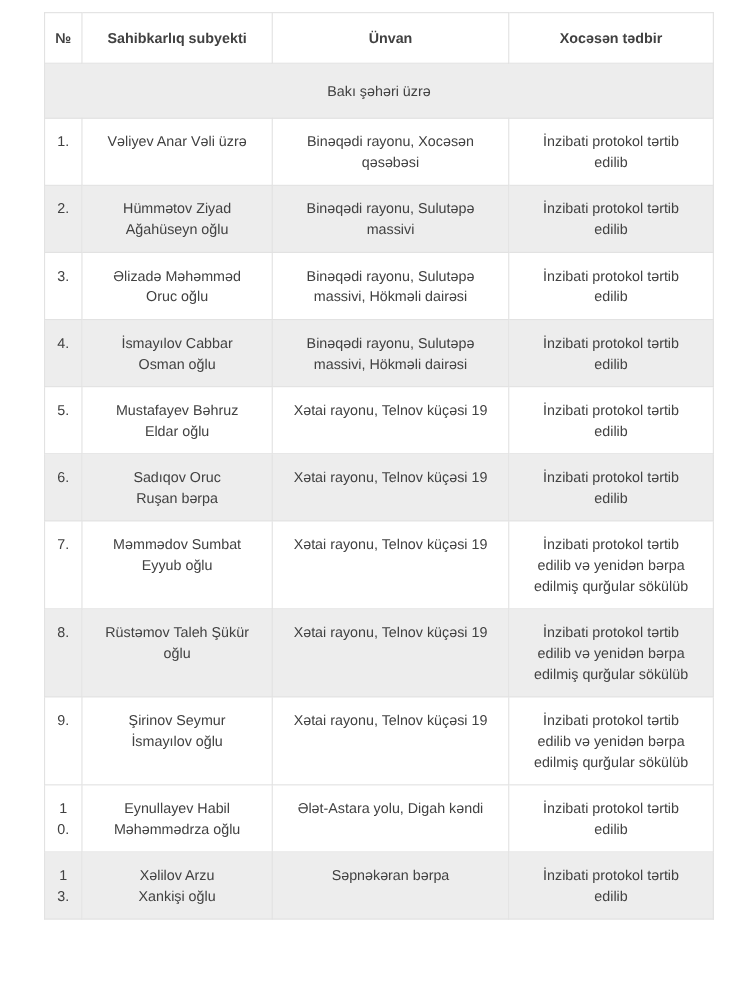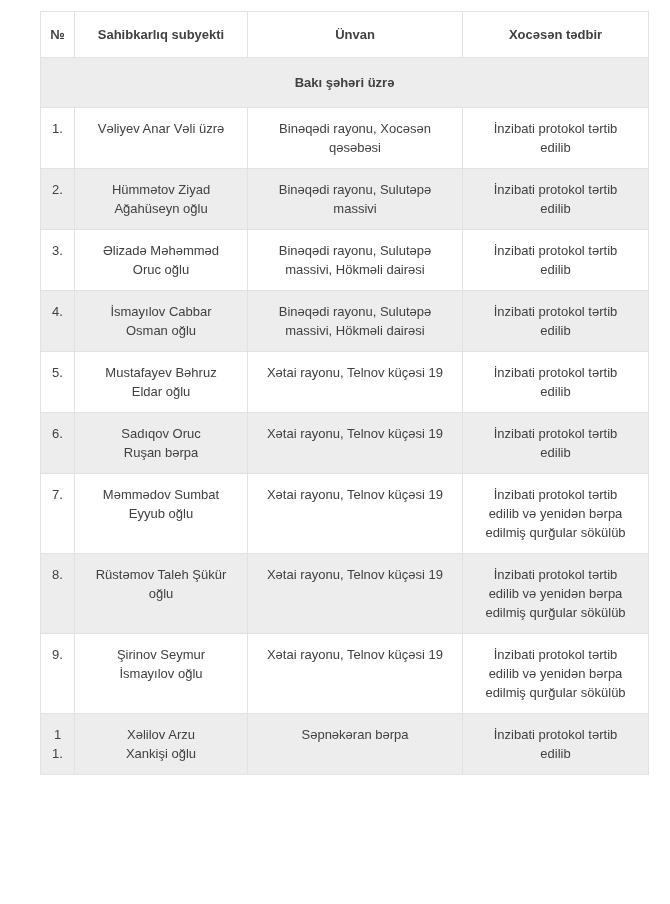--- a/index.html
+++ b/index.html
@@ -46,21 +46,21 @@
   }
   tbody td {
     padding: 11px 11px;
     background: #ffffff;
   }
   tr.stripe td {
     background: #ededed;
   }
   tr.section td {
     background: #ededed;
-    font-weight: bold;
+    font-weight: normal;
     padding: 15px 8px;
     vertical-align: middle;
   }
 </style>
 </head>
 <body>
 
 <div class="table-wrap">
   <table>
     <colgroup>
@@ -152,22 +152,30 @@
         </tr>
         <tr>
           <td>9.</td>
           <td>Şirinov Seymur
 İsmayılov oğlu</td>
           <td>Xətai rayonu, Telnov küçəsi 19</td>
           <td>İnzibati protokol tərtib
 edilib və yenidən bərpa
 edilmiş qurğular sökülüb</td>
         </tr>
+        <tr>
+          <td>10.</td>
+          <td>Eynullayev Habil
+Məhəmmədrza oğlu</td>
+          <td>Ələt-Astara yolu, Digah kəndi</td>
+          <td>İnzibati protokol tərtib
+edilib</td>
+        </tr>
         <tr class="stripe">
-          <td>11.</td>
+          <td>13.</td>
           <td>Xəlilov Arzu
 Xankişi oğlu</td>
           <td>Səpnəkəran bərpa</td>
           <td>İnzibati protokol tərtib
 edilib</td>
         </tr>
       </tbody>
   </table>
 </div>
 

